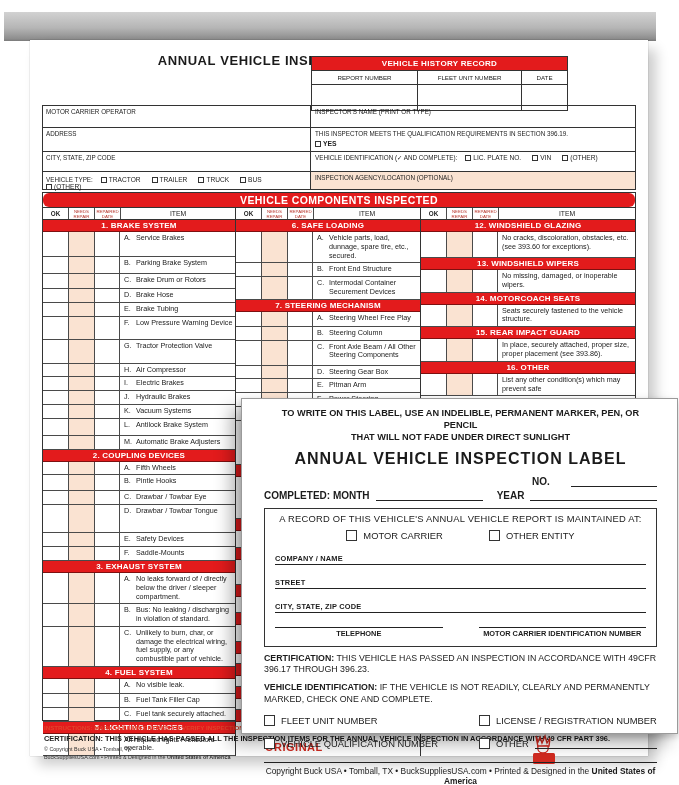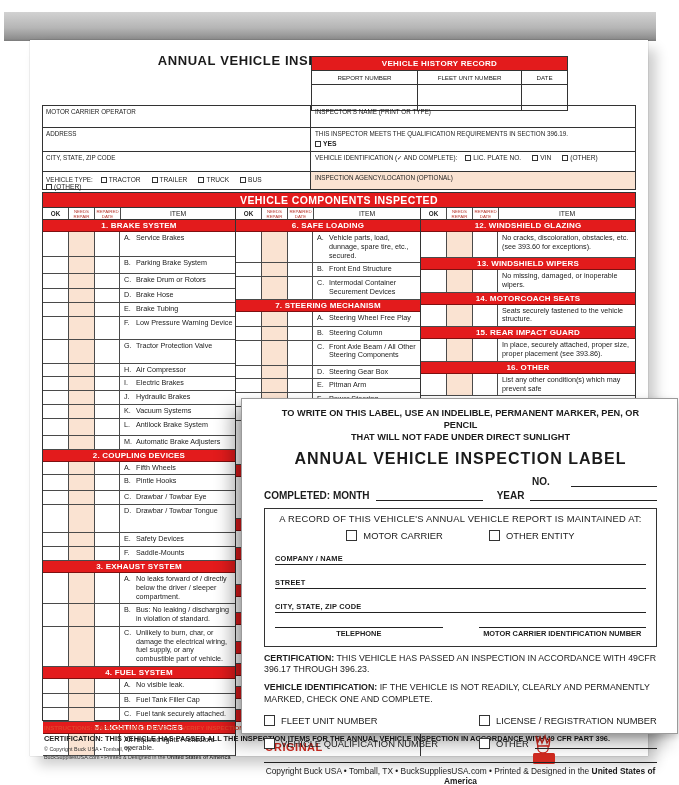--- a/index.html
+++ b/index.html
@@ -38,21 +38,21 @@
   .cb { display:inline-block; width:6px; height:6px; border:1px solid #333; background:#fff;
     vertical-align:-1px; margin-right:2px; }
   .opt { margin-right:11px; font-size:6.6px; white-space:nowrap; }
   .yes-line { margin-top:3px; font-weight:bold; font-size:6.8px; }
 
   
   :root { --red:#e31b1c; --peach:#fae3d2; --bdr:#4a4a4a; }
   #comp { position:absolute; left:12px; top:152px; width:594px; height:529px; border:1px solid #333;
     display:flex; flex-direction:column; }
   #comp-banner { background:var(--red); color:#fff; font-weight:bold; text-align:center;
-    font-size:10.5px; letter-spacing:.4px; padding:1px 0; }
+    font-size:10.5px; letter-spacing:.4px; padding:1px 0;border-radius:6px; }
   #comp-head { display:flex; border-top:1px solid #333; }
   .ghead { display:flex; border-right:1px solid #333; }
   .ghead:last-child { border-right:none; flex:1; }
   .ghead .h-ok { width:26px; font-size:6.3px; font-weight:bold; text-align:center; border-right:1px solid var(--bdr); padding-top:2px; }
   .ghead .h-sm { width:26px; font-size:4.4px; color:#b8342a; text-align:center; border-right:1px solid var(--bdr);
     line-height:1.15; padding-top:1px; }
   .ghead .h-it { flex:1; font-size:6.8px; text-align:center; padding-top:2px; }
   #comp-body { flex:1; display:flex; border-top:1px solid #333;justify-content:space-between; }
   .col { display:flex; flex-direction:column; border-right:1px solid #333; overflow:hidden; }
   .col:last-child { border-right:none; }

